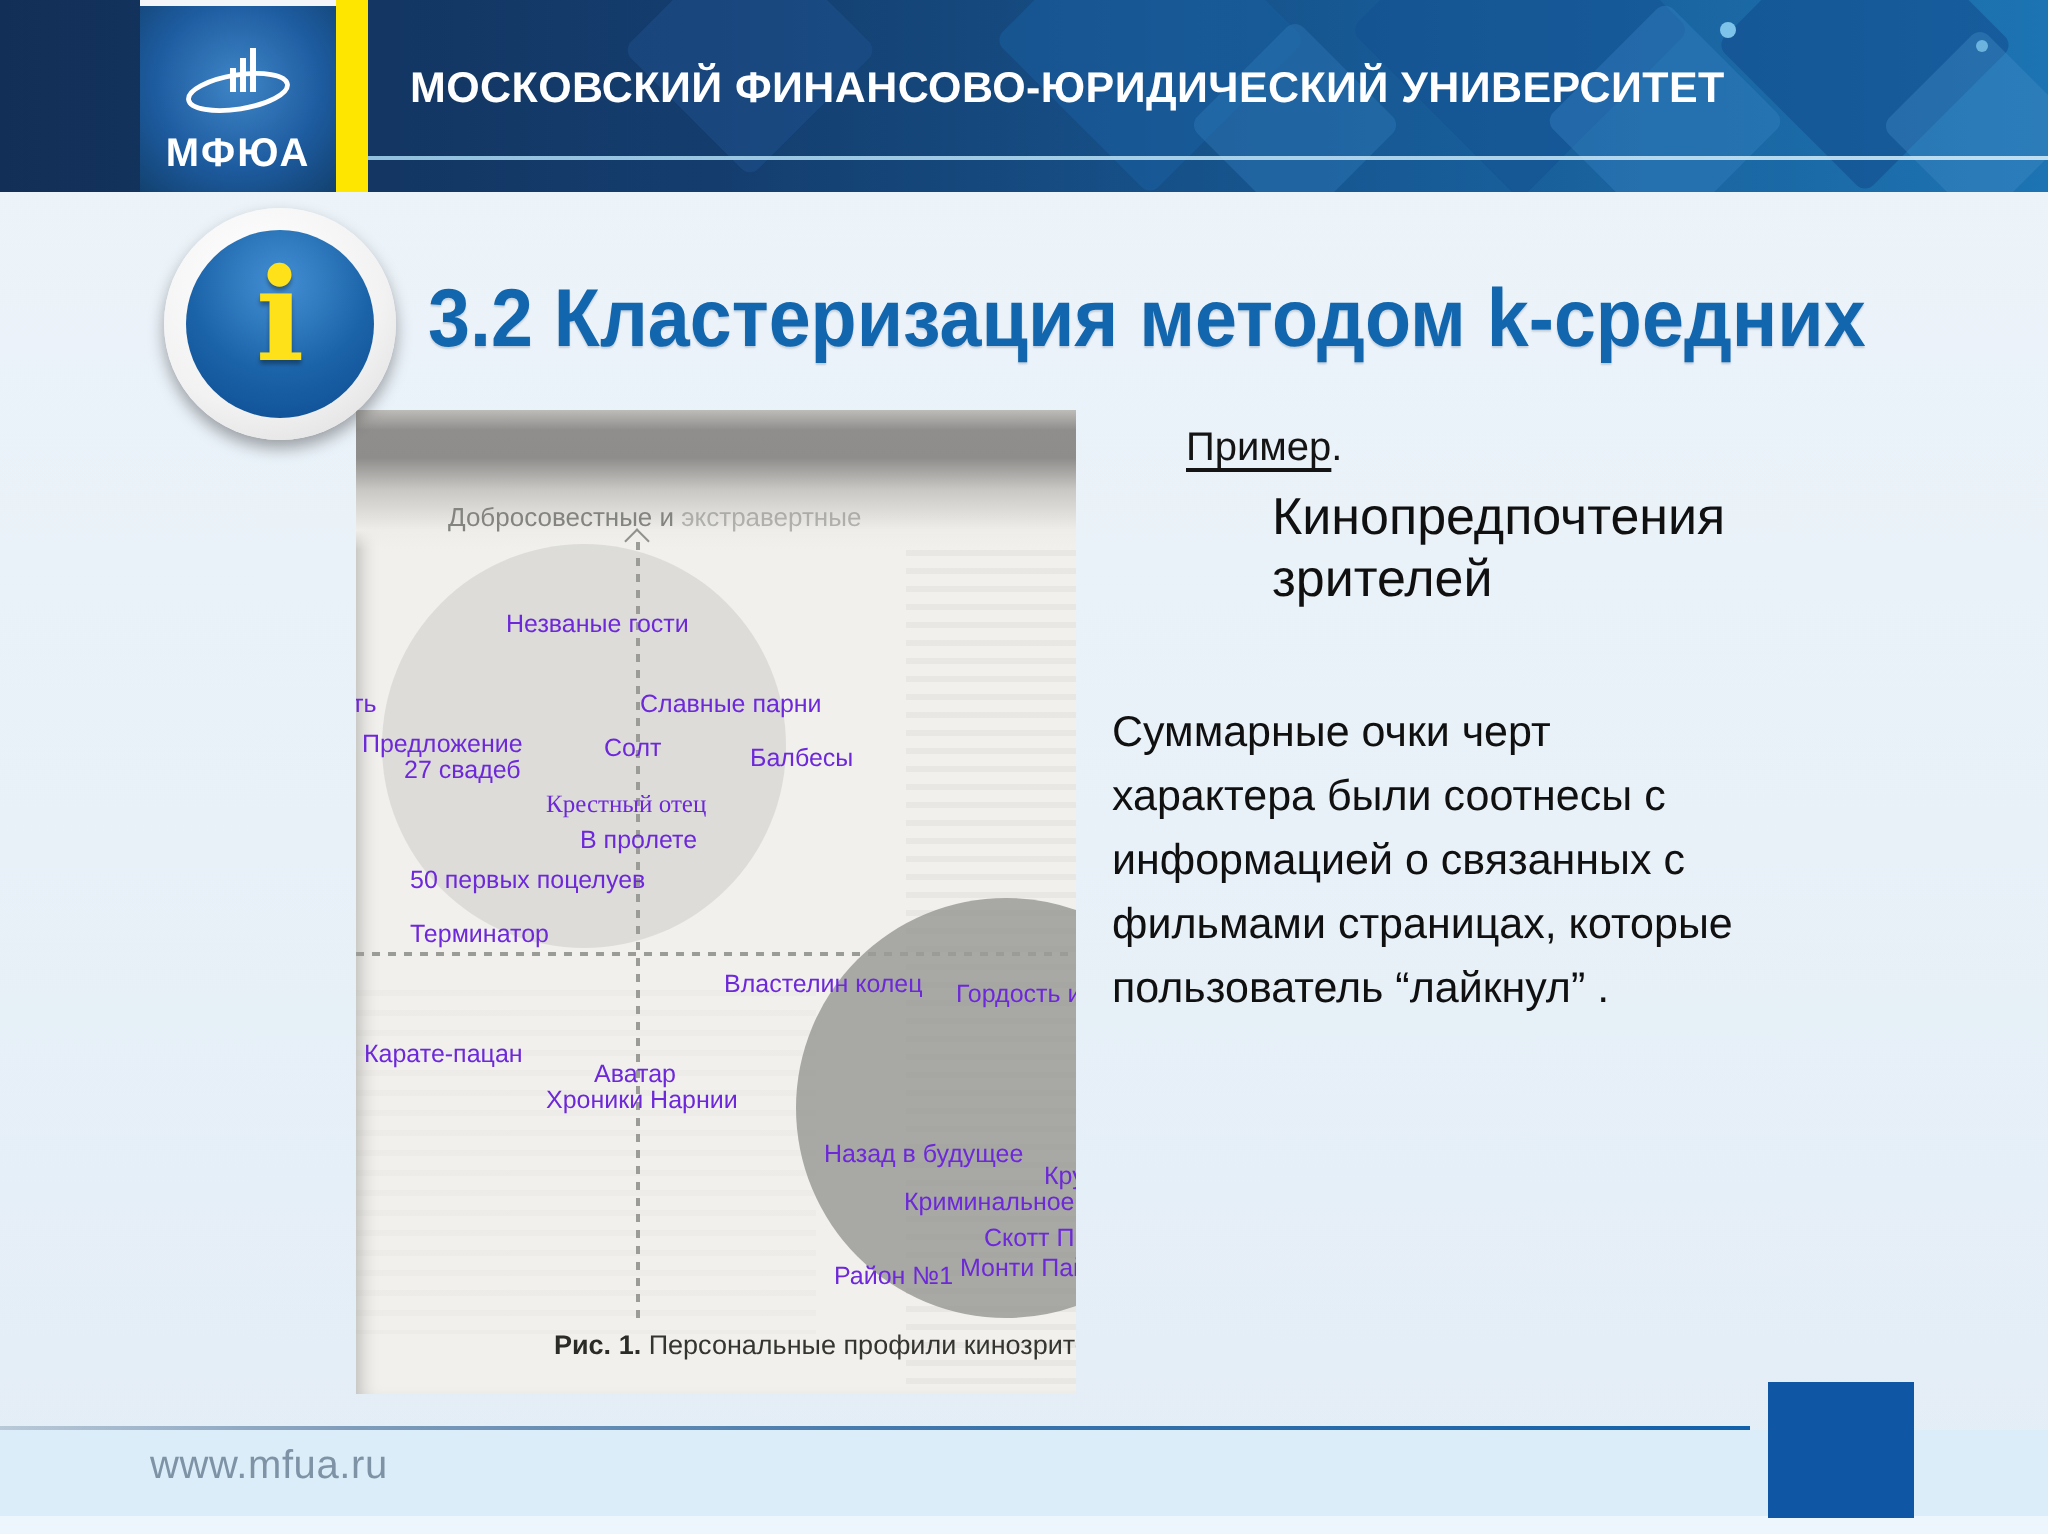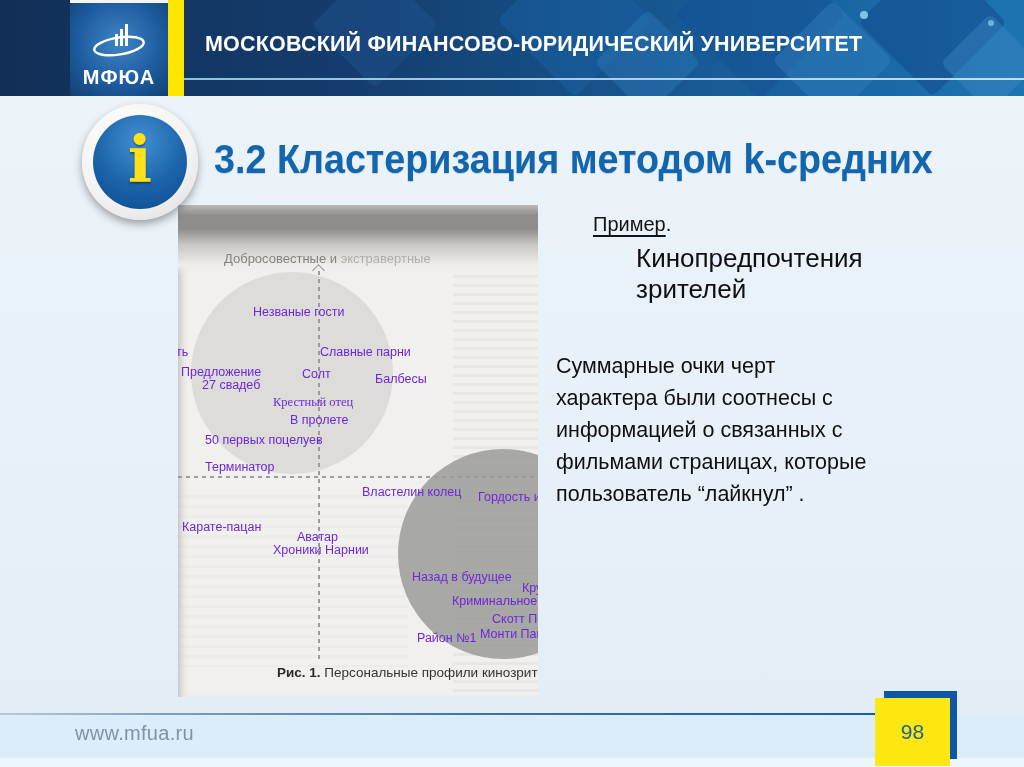--- a/index.html
+++ b/index.html
@@ -163,17 +163,14 @@
 характера были соотнесы с
 информацией о связанных с
 фильмами страницах, которые
 пользователь “лайкнул” .</div>
 
   <div class="footer-rule"></div>
   <div class="footer-band"></div>
   <div class="footer-strip"></div>
   <div class="website">www.mfua.ru</div>
   <div class="page-badge-blue"></div>
-  <div class="page-badge-yellow">
-    <span class="page-number">98</span>
-  </div>
 
 </div>
 
 </body></html>

